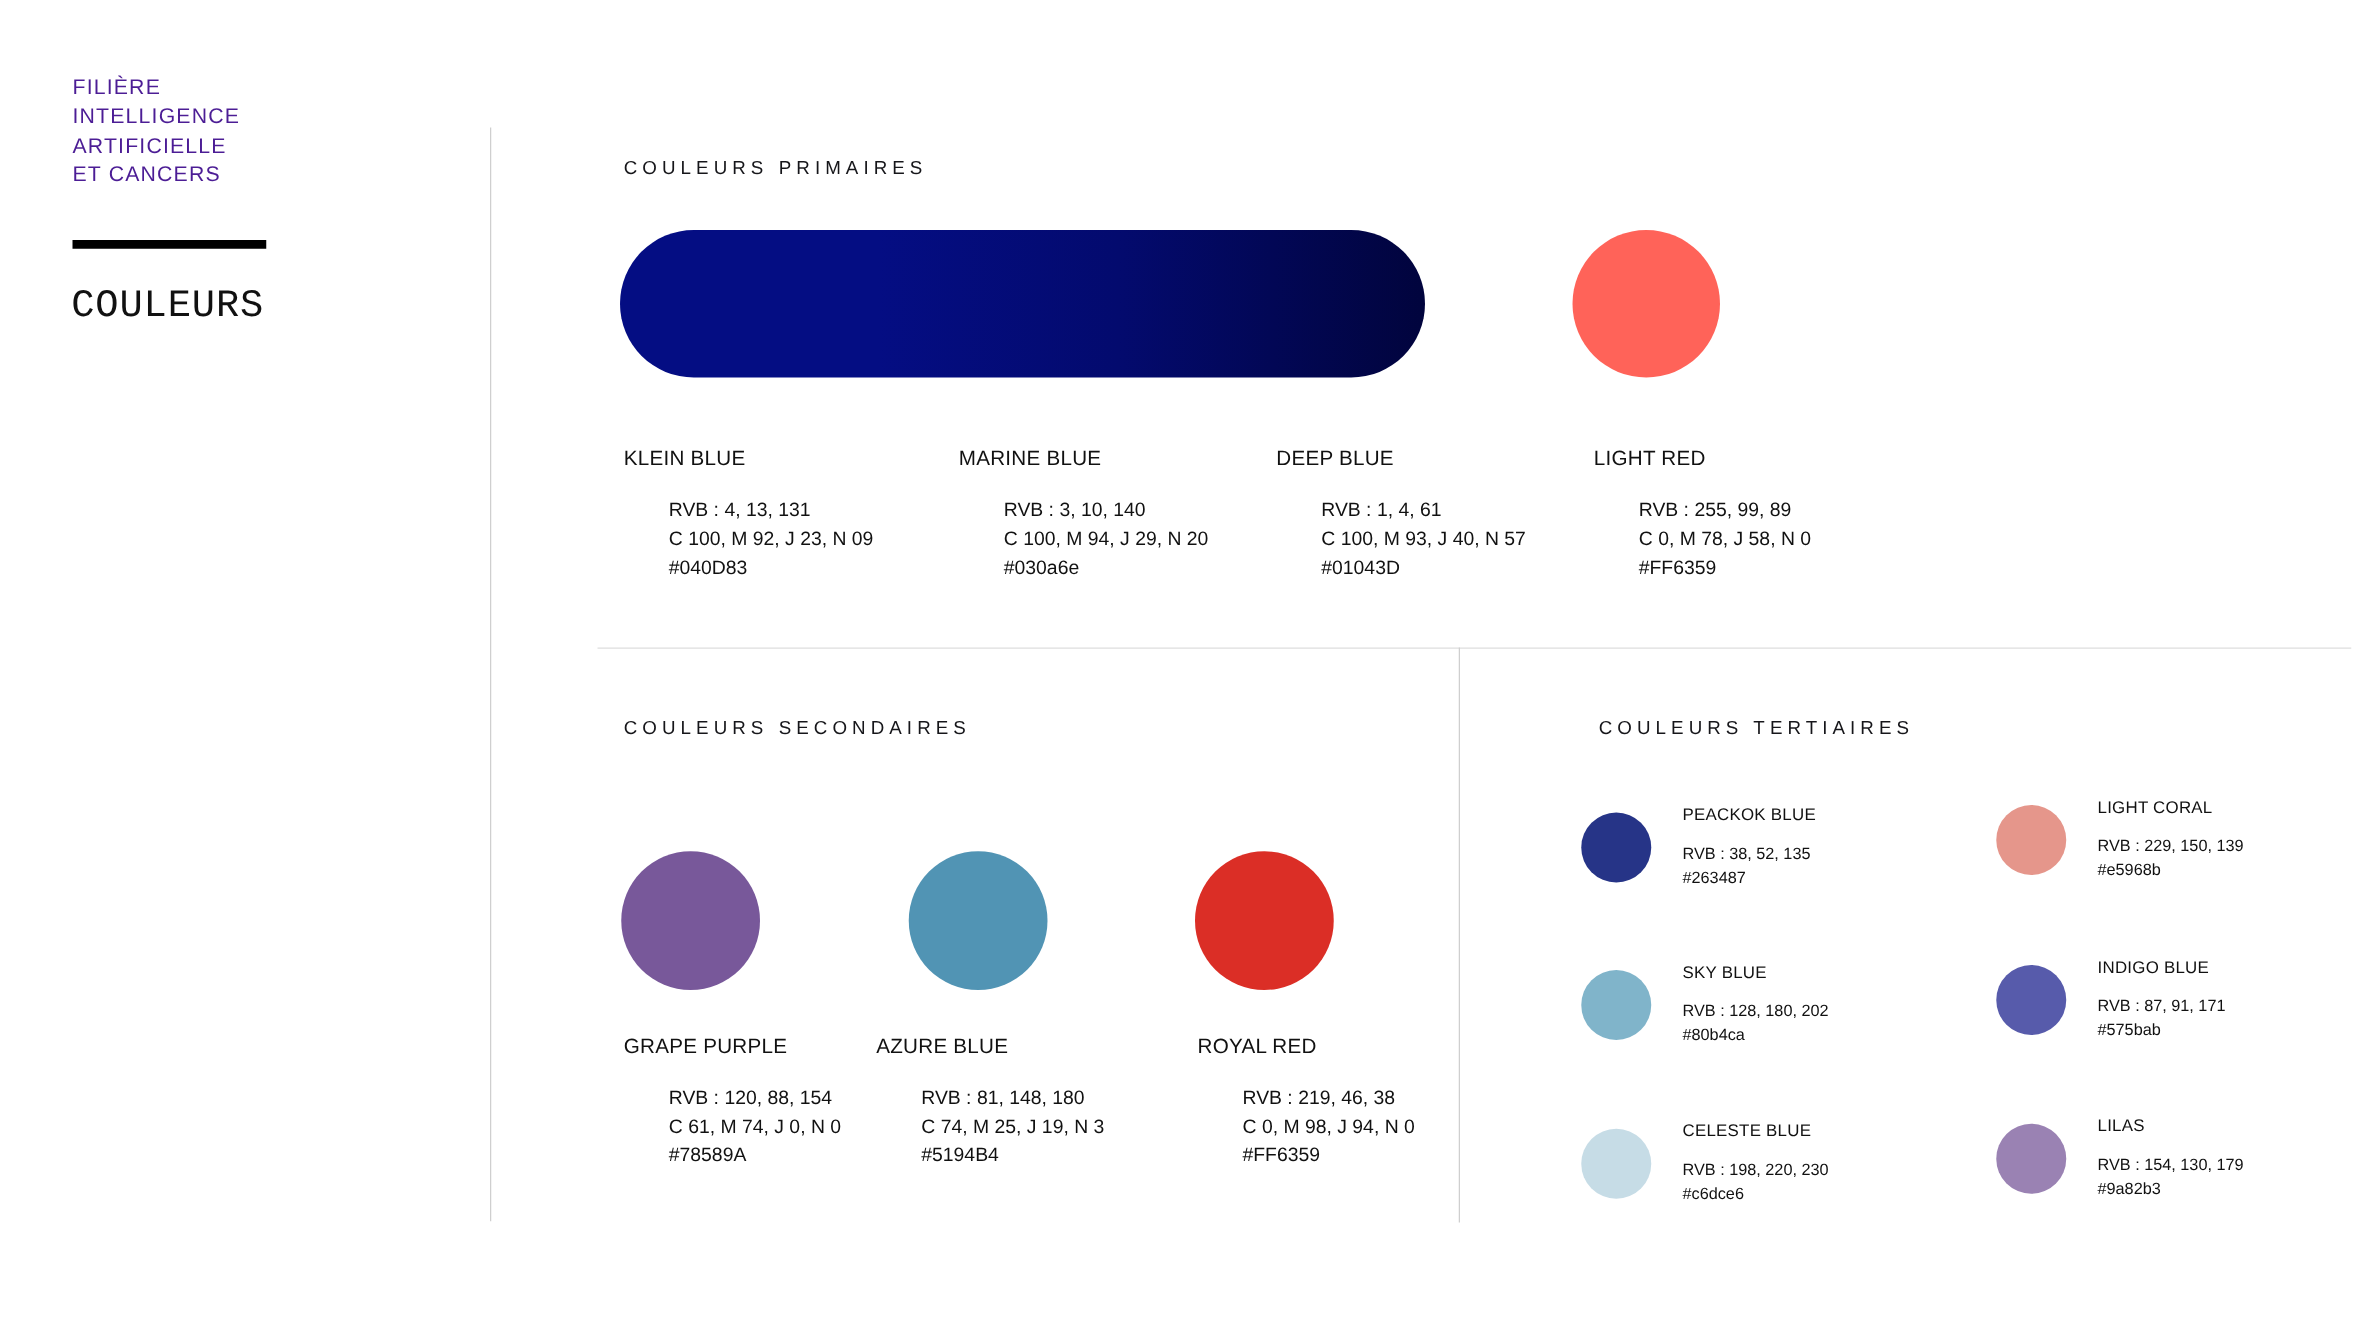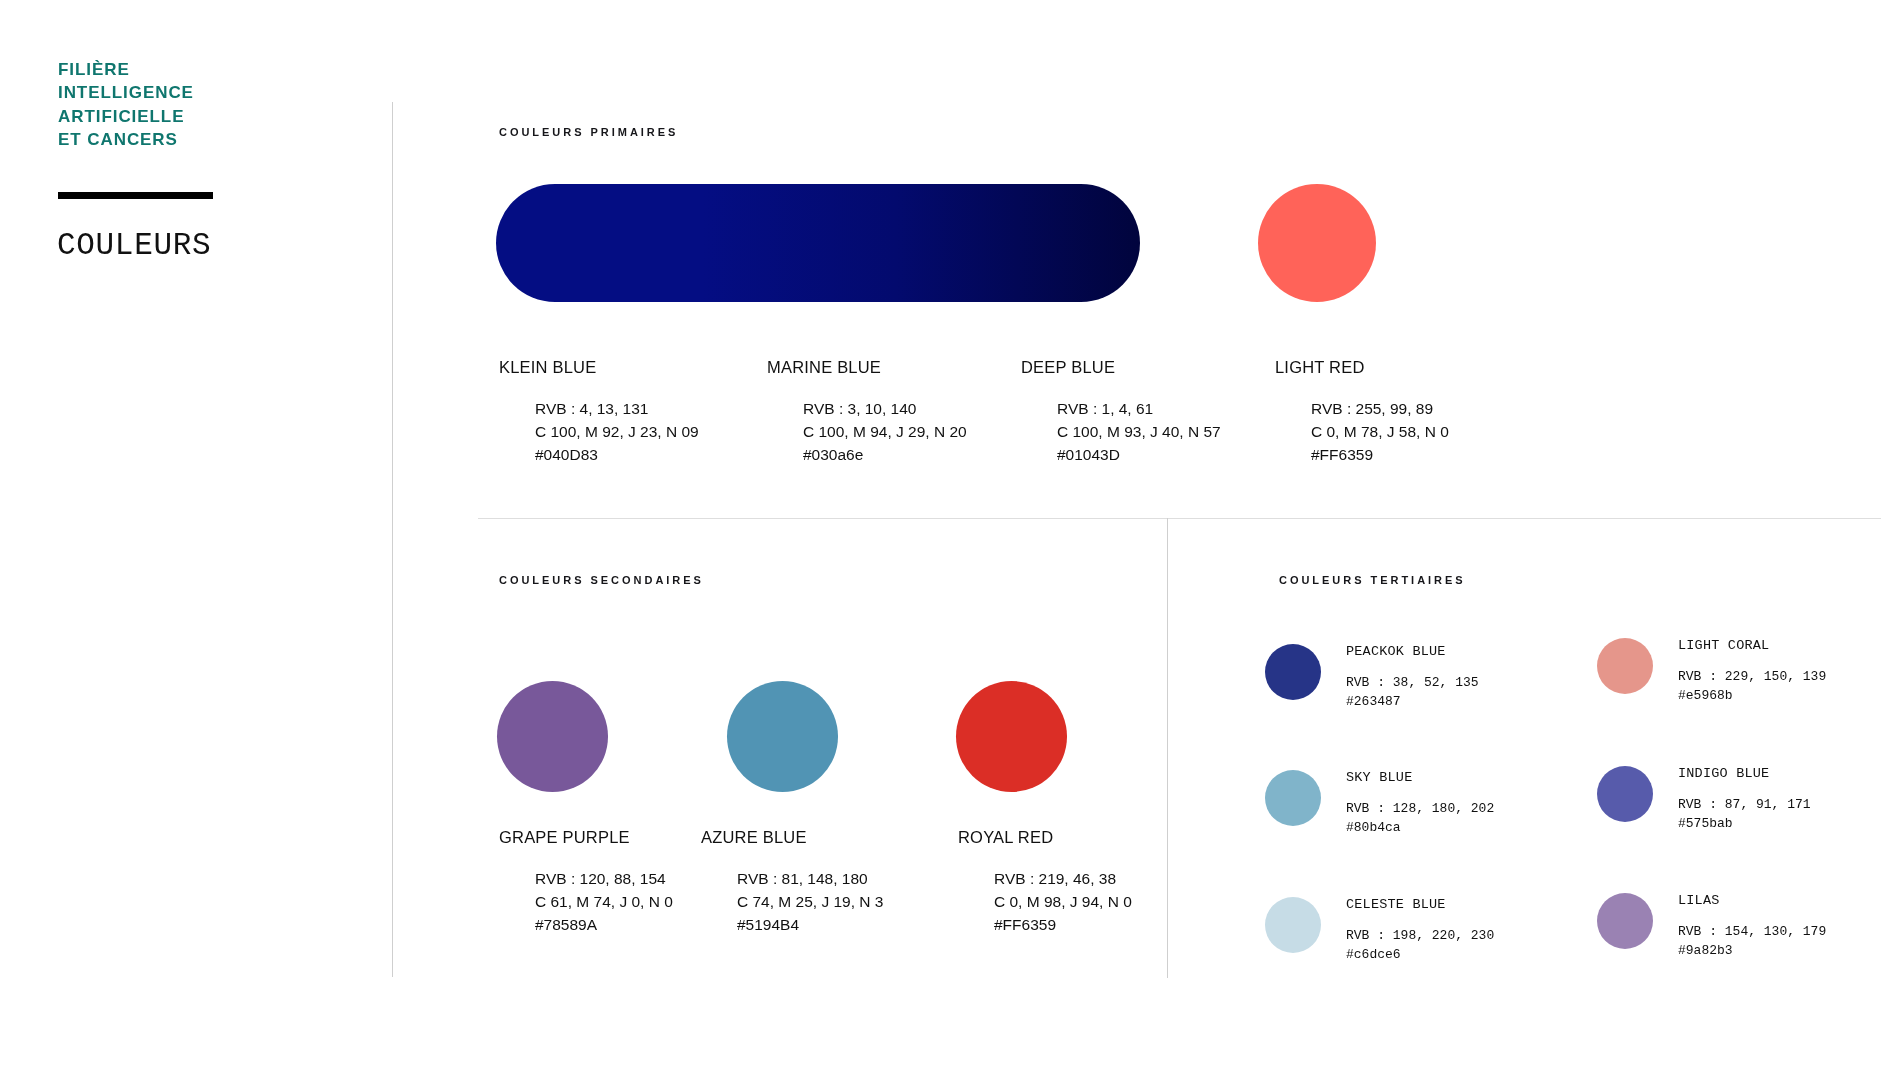--- a/index.html
+++ b/index.html
@@ -18,25 +18,25 @@
 
   
   #brand-rail {
     position: absolute;
     left: 58px;
     top: 58px;
     width: 300px;
   }
   .brand-line {
     font-size: 17px;
-    font-weight: 700;
+    font-weight: 400;
     letter-spacing: 0.055em;
     line-height: 1.38;
     text-transform: uppercase;
-    color: #0f766e;
+    color: #4c1d95;
     white-space: nowrap;
   }
   #section-rule {
     position: absolute;
     left: 58px;
     top: 192px;
     width: 155px;
     height: 7px;
     background: #000000;
   }
@@ -63,22 +63,22 @@
     height: 1px;
     background: #dedede;
   }
   #divider-main-left  { left: 392px;  top: 102px; height: 875px; }
   #divider-tertiary   { left: 1167px; top: 518px; height: 460px; }
   #divider-horizontal { left: 478px;  top: 518px; width: 1403px; }
 
   
   .section-heading {
     position: absolute;
-    font-size: 11px;
-    font-weight: 700;
+    font-size: 15px;
+    font-weight: 400;
     letter-spacing: 0.27em;
     text-transform: uppercase;
     color: #16161a;
     white-space: nowrap;
   }
   #heading-primaires  { left: 499px;  top: 126px; }
   #heading-secondaires{ left: 499px;  top: 574px; }
   #heading-tertiaires { left: 1279px; top: 574px; }
 
   
@@ -139,22 +139,22 @@
   #sec-circle-2 { left: 956px; }
 
   #cap-grape  { left: 499px; top: 828px; }
   #cap-azure  { left: 701px; top: 828px; }
   #cap-royal  { left: 958px; top: 828px; }
 
   
   .tertiary-item {
     position: absolute;
     display: flex;
+    align-items: center;
     gap: 0;
-    font-family: Liberation Mono, monospace;
   }
   .tertiary-dot {
     width: 56px;
     height: 56px;
     border-radius: 50%;
     flex: 0 0 auto;
   }
   .tertiary-text {
     margin-left: 25px;
   }

